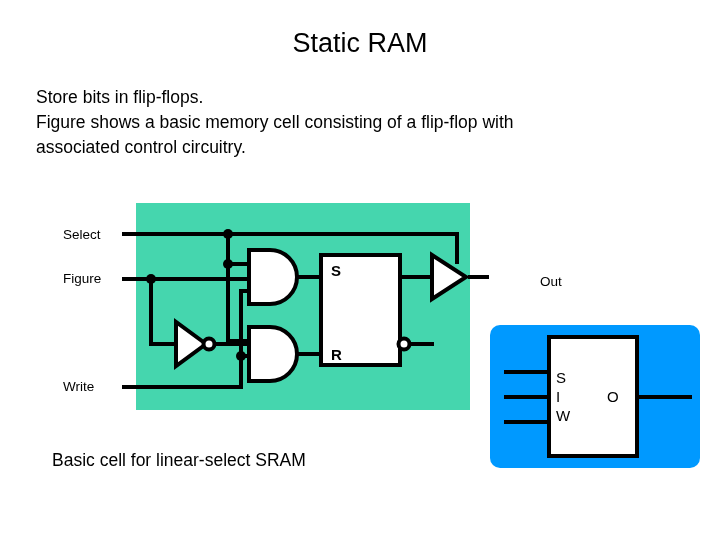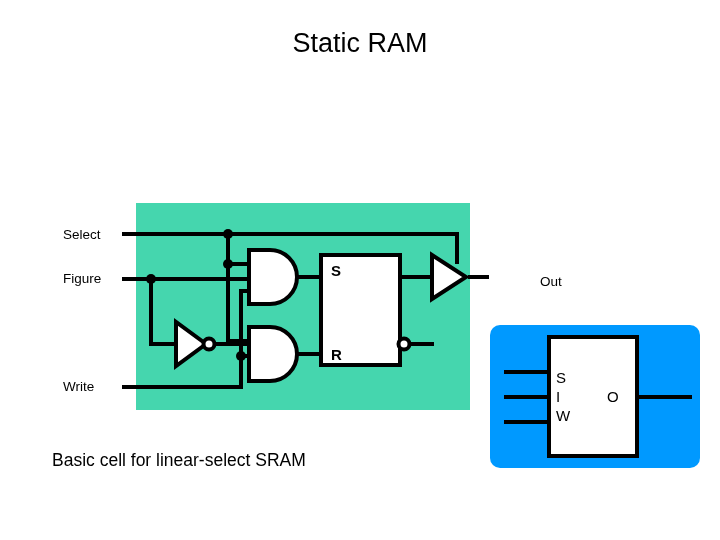--- a/index.html
+++ b/index.html
@@ -109,20 +109,25 @@
   .blk-w { left: 556px; top: 407px; }
   .blk-o { left: 607px; top: 388px; }
 </style>
 </head>
 <body>
 
 <div id="slide">
 
   <div class="slide-title">Static RAM</div>
 
+  <div class="body-text">
+    <span class="body-line">Store bits in flip-flops.</span>
+    <span class="body-line">Figure shows a basic memory cell consisting of a flip-flop with</span>
+    <span class="body-line">associated control circuitry.</span>
+  </div>
 
   <div id="figure">
     <svg width="720" height="540" viewBox="0 0 720 540" xmlns="http://www.w3.org/2000/svg">
 
       <rect x="136" y="203" width="334" height="207" fill="#45d6ae"></rect>
 
       <g stroke="#000000" stroke-width="4" fill="none" stroke-linecap="square">
 
         <path d="M124 234 H457"></path>
         <path d="M457 234 V262"></path>

